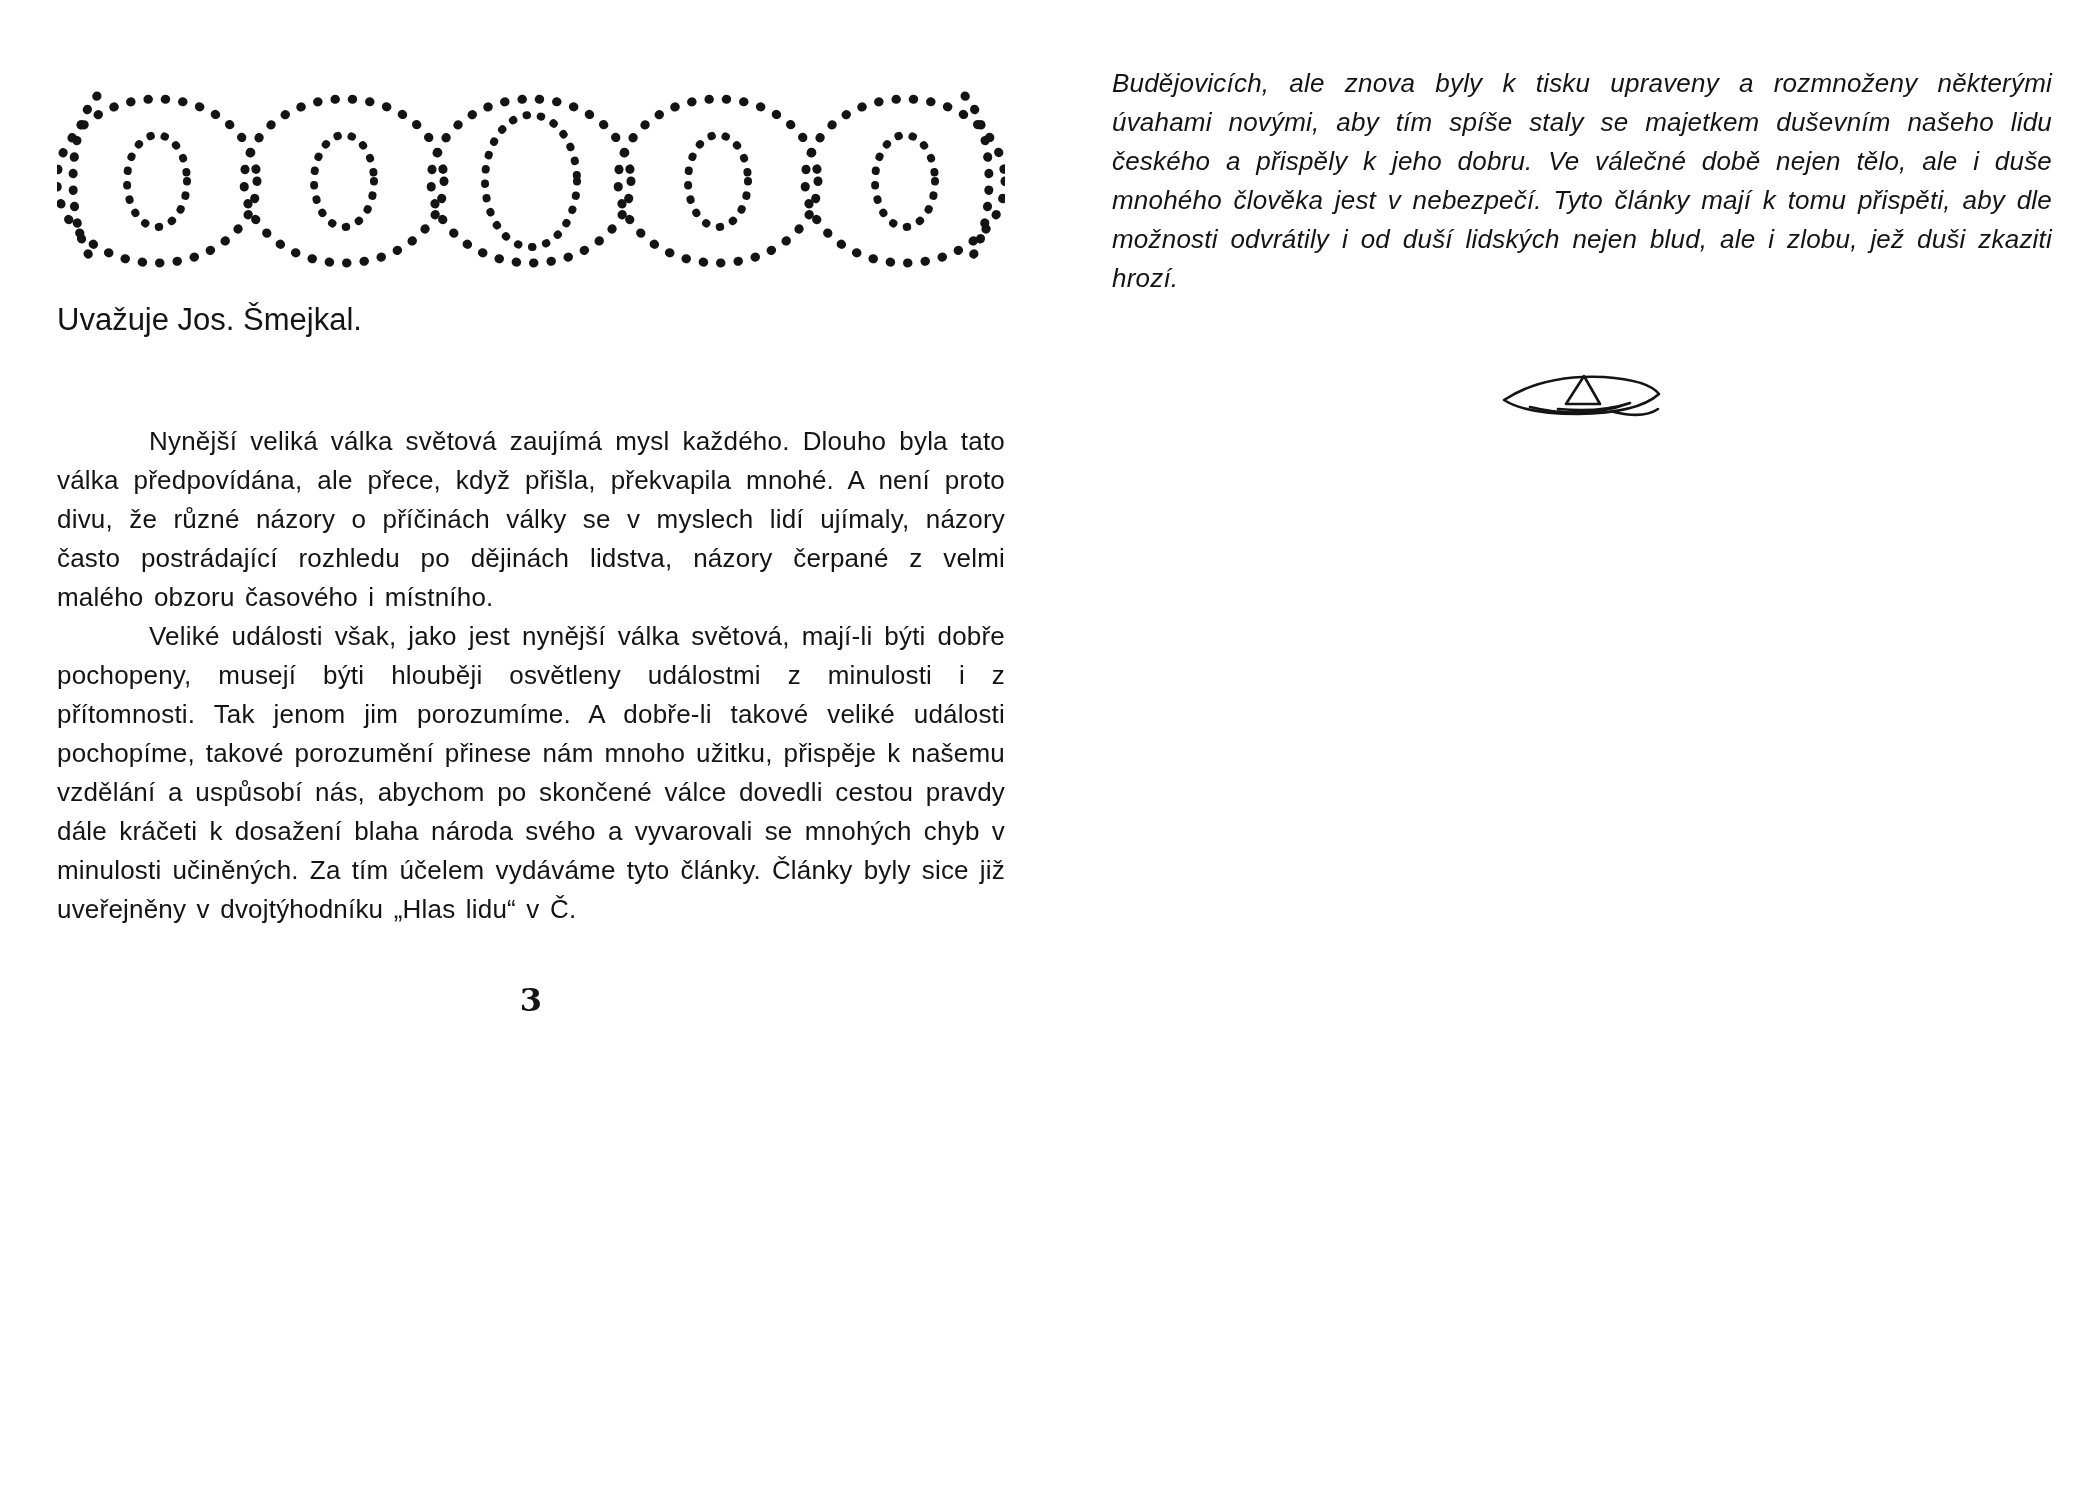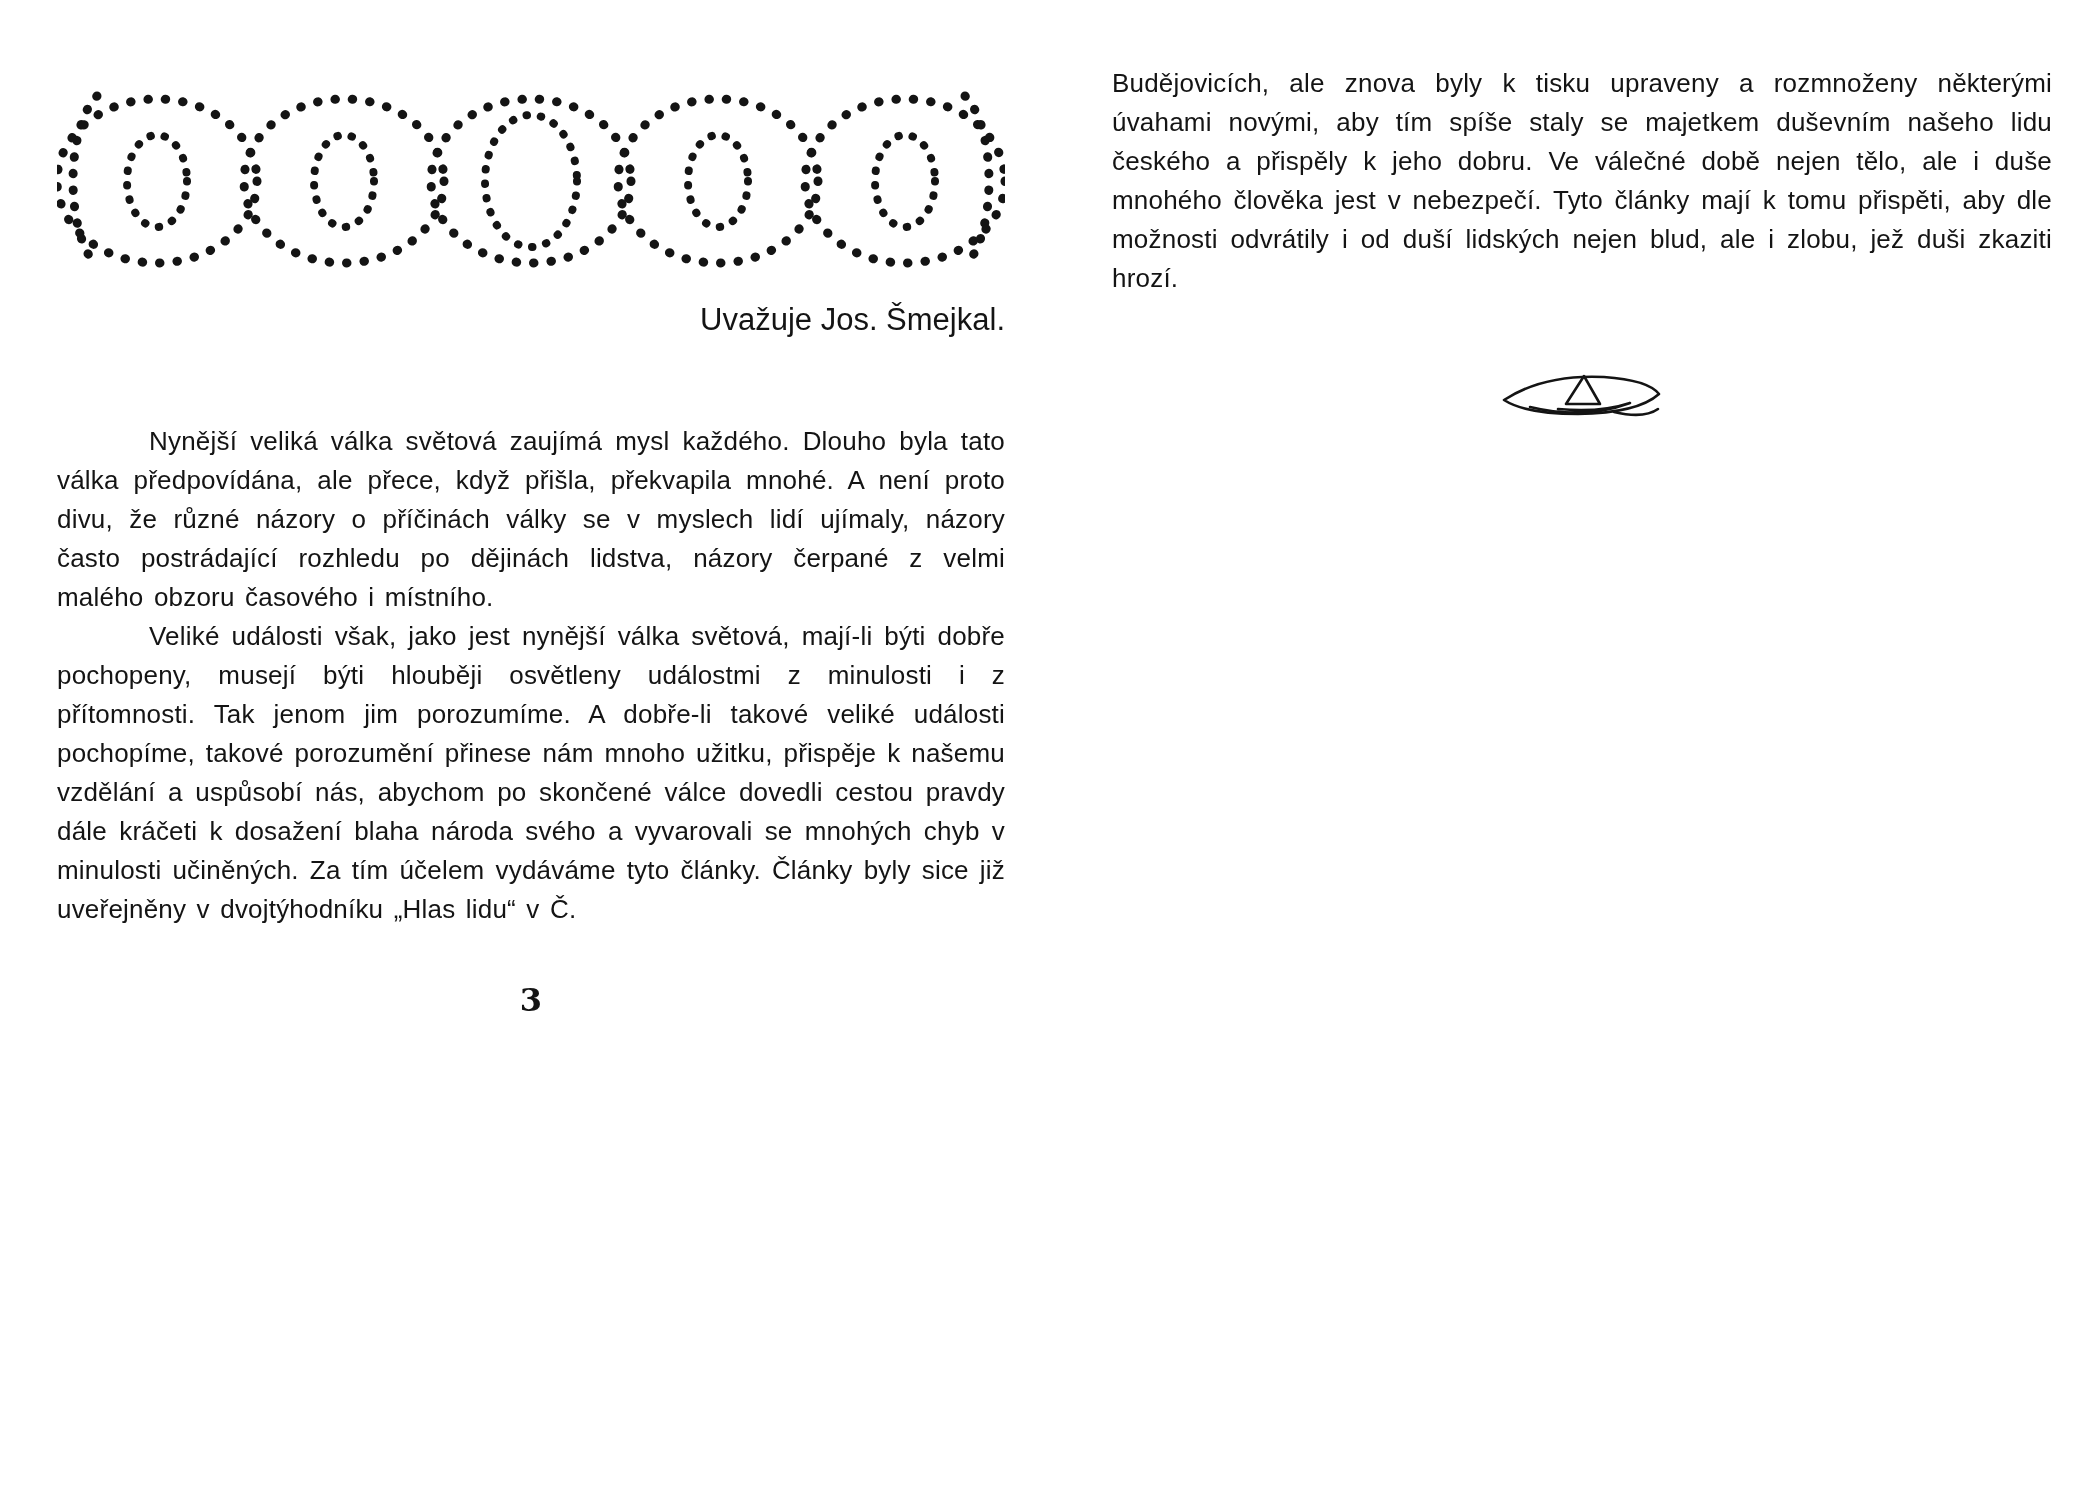--- a/index.html
+++ b/index.html
@@ -21,40 +21,41 @@
     position: absolute;
     left: 57px;
     top: 0;
     width: 948px;
   }
   .col-right {
     position: absolute;
     left: 1112px;
     top: 0;
     width: 940px;
+    font-style: italic;
   }
   .ornament-wrap {
     margin-top: 86px;
     width: 948px;
     height: 190px;
   }
   .page-title {
     margin-top: 102px;
     font-family: "DejaVu Serif", serif;
     font-weight: bold;
     font-size: 56px;
     line-height: 1.05;
     text-align: center;
     letter-spacing: 0.5px;
     -webkit-text-stroke: 1.6px #141414;
   }
   .page-subtitle {
     margin-top: 26px;
     font-size: 31px;
-    text-align: right;
+    text-align: left;
   }
   .body-text p {
     margin: 0;
     font-size: 26px;
     line-height: 1.5;
     text-align: justify;
     letter-spacing: 0.2px;
     word-spacing: 3px;
   }
   .body-text p.indent { text-indent: 92px; }

